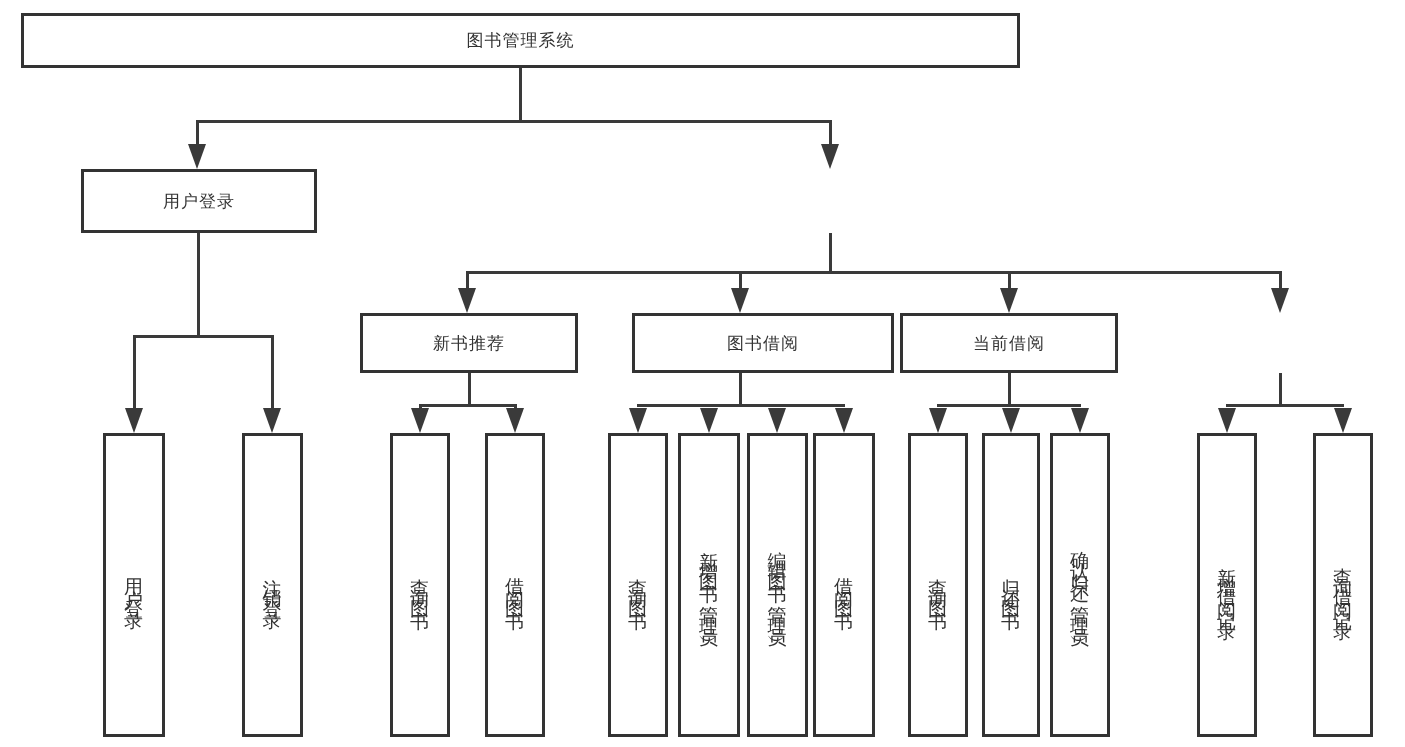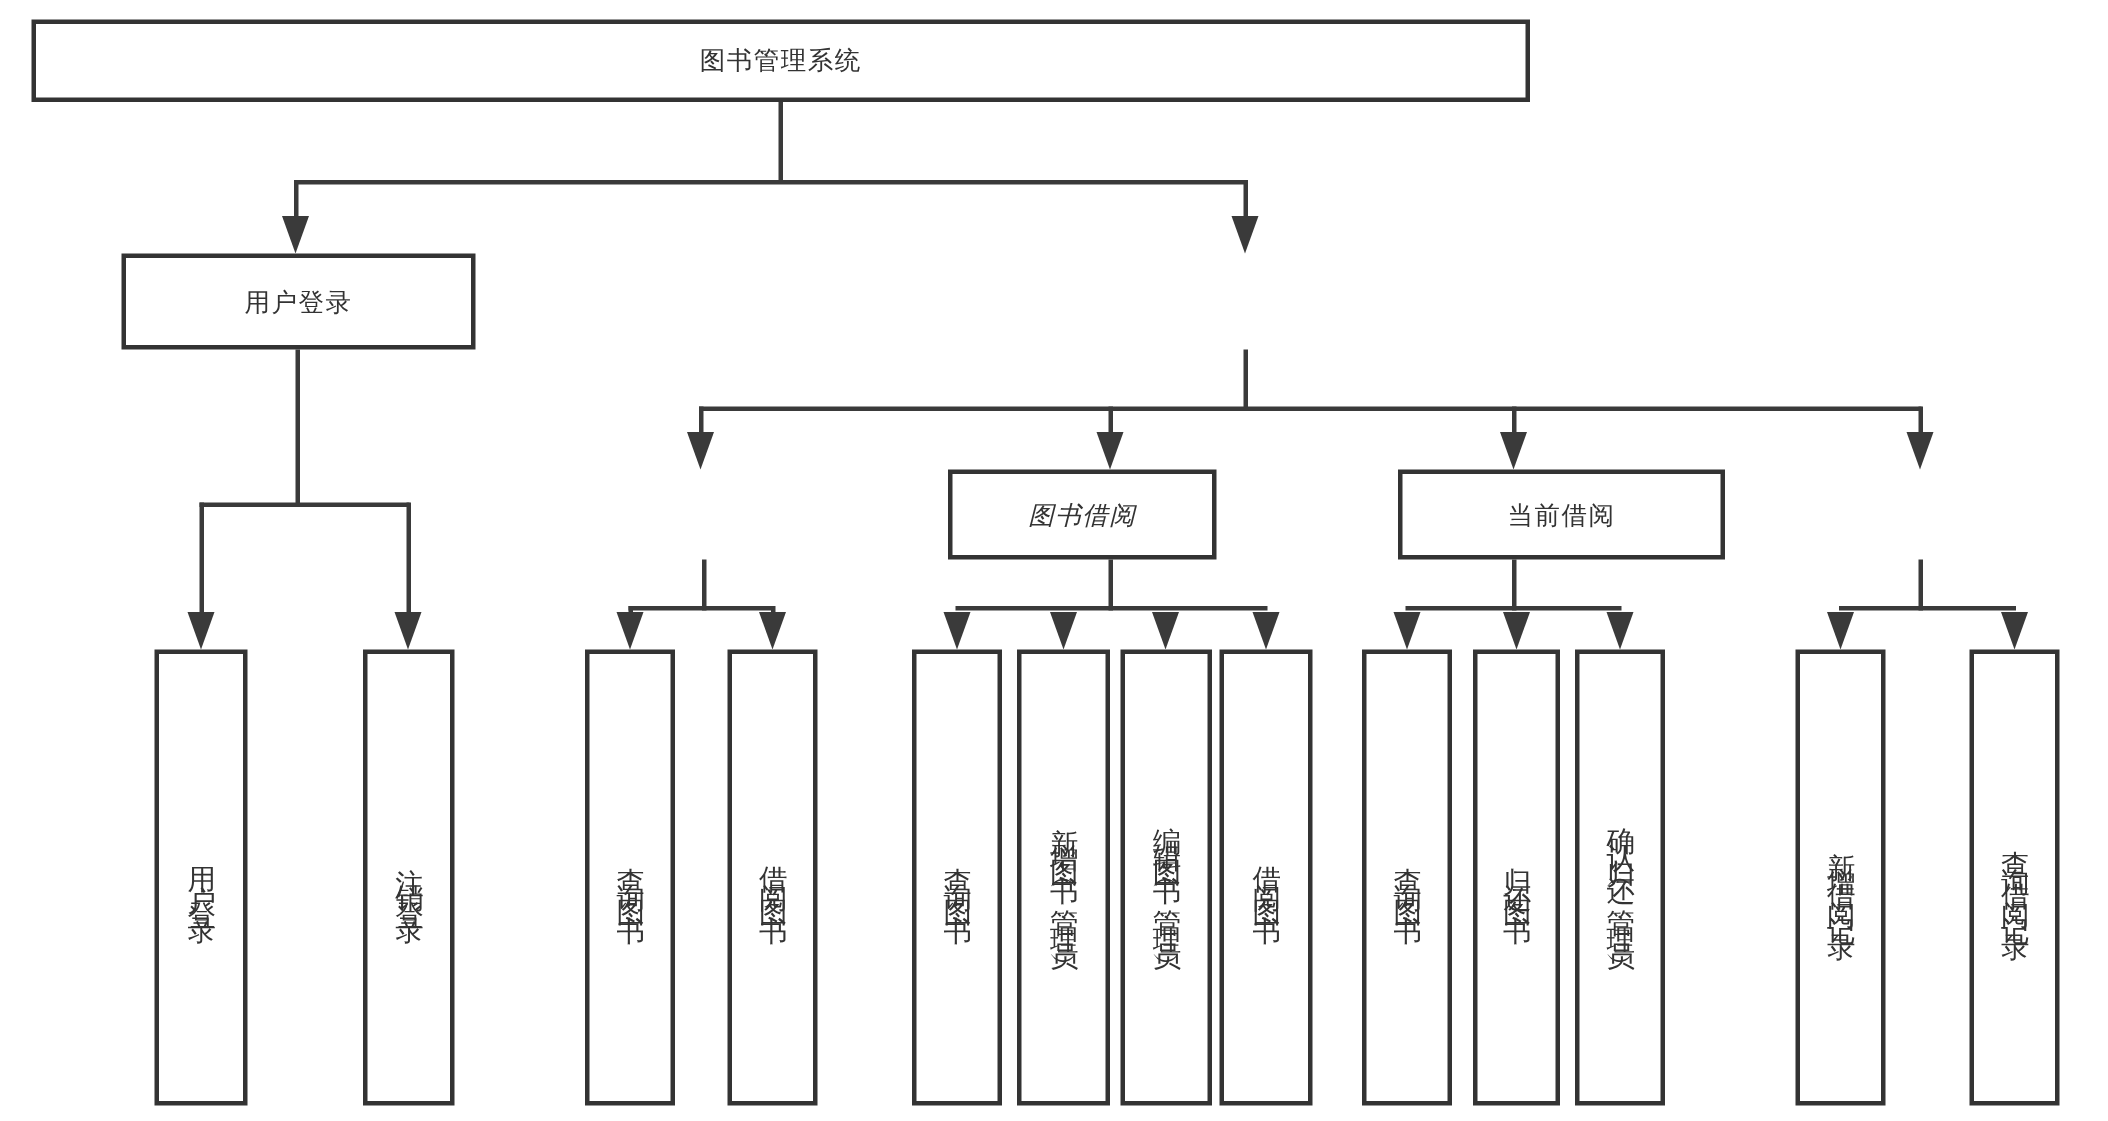--- a/index.html
+++ b/index.html
@@ -60,24 +60,27 @@
   <div class="hline" style="left:466px; top:271px; width:815px;"></div>
   <div class="vline" style="left:466px; top:271px; height:19px;"></div>
   <div class="vline" style="left:739px; top:271px; height:19px;"></div>
   <div class="vline" style="left:1008px; top:271px; height:19px;"></div>
   <div class="vline" style="left:1279px; top:271px; height:19px;"></div>
   <div class="arrow" style="left:458px; top:288px;"></div>
   <div class="arrow" style="left:731px; top:288px;"></div>
   <div class="arrow" style="left:1000px; top:288px;"></div>
   <div class="arrow" style="left:1271px; top:288px;"></div>
 
-  <div class="box" style="left:632px; top:313px; width:179px; height:60px;font-style:italic;">
+  <div class="box" style="left:360px; top:313px; width:218px; height:60px;">
+    <span>新书推荐</span>
+  </div>
+  <div class="box" style="left:632px; top:313px; width:262px; height:60px;">
     <span>图书借阅</span>
   </div>
-  <div class="box" style="left:900px; top:313px; width:218px; height:60px;margin-left:32px;">
+  <div class="box" style="left:900px; top:313px; width:218px; height:60px;">
     <span>当前借阅</span>
   </div>
 
   <div class="vline" style="left:468px; top:373px; height:34px;"></div>
   <div class="hline" style="left:419px; top:404px; width:97px;"></div>
   <div class="vline" style="left:419px; top:404px; height:6px;"></div>
   <div class="vline" style="left:514px; top:404px; height:6px;"></div>
   <div class="arrow" style="left:411px; top:408px;"></div>
   <div class="arrow" style="left:506px; top:408px;"></div>
 

